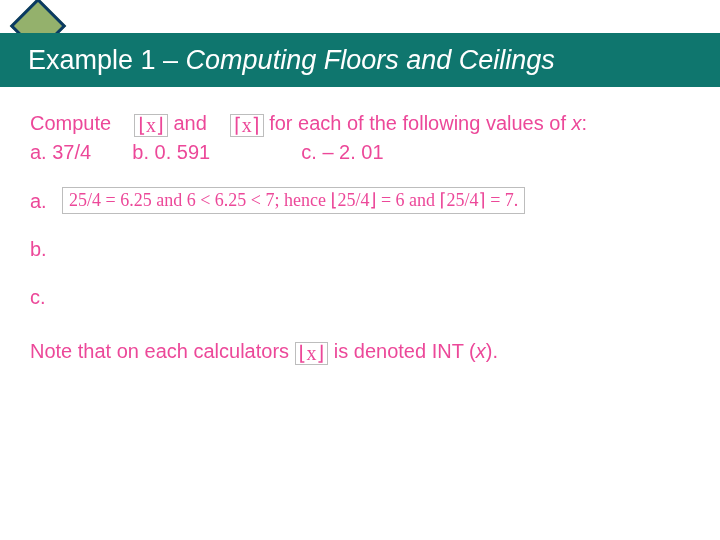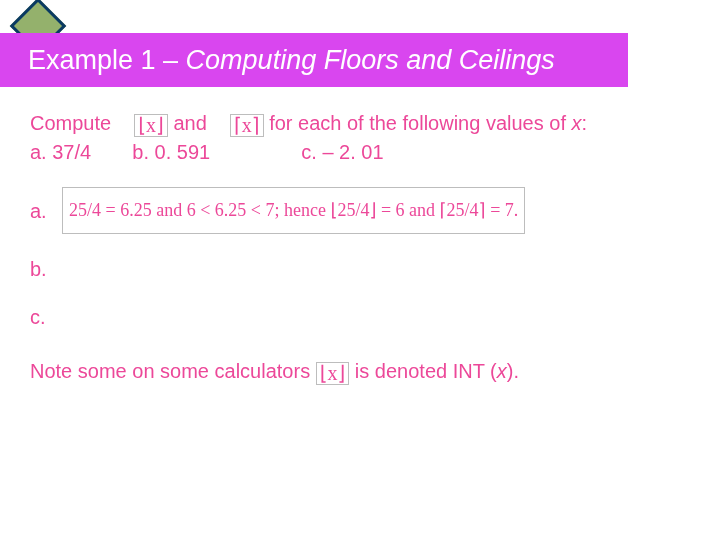--- a/index.html
+++ b/index.html
@@ -24,23 +24,23 @@
     width: 34px;
     height: 34px;
     transform: rotate(45deg);
     background: #94b16c;
     border: 3px solid #0a3a63;
   }
   .title-bar {
     position: absolute;
     top: 33px;
     left: 0;
-    width: 628px;
+    width: 720px;
     height: 54px;
-    background: #d946ef;
+    background: #0f766e;
     display: flex;
     align-items: center;
     padding-left: 28px;
     box-sizing: border-box;
   }
   .title-bar .title {
     color: #fff;
     font-size: 27px;
   }
   .title-bar .title .lead {
@@ -85,21 +85,21 @@
     padding: 0 3px 0 3px;
     display: inline-block;
     line-height: 1.05;
     vertical-align: -2px;
     background: #fff;
   }
   .mline {
     font-family: "Times New Roman", Times, serif;
     font-size: 18px;
     border: 1px solid #bdbdbd;
-    padding: 11px 6px;
+    padding: 1px 6px;
     display: inline-block;
     background: #fff;
     white-space: nowrap;
   }
   i.var { font-style: italic; }
   .gap-s { display:inline-block; width:12px; }
   .gap-m { display:inline-block; width:30px; }
   .gap-l { display:inline-block; width:80px; }
 </style>
 </head>
@@ -143,20 +143,20 @@
 
     <div class="ans">
       <span class="label">b.</span>
     </div>
 
     <div class="ans">
       <span class="label">c.</span>
     </div>
 
     <div class="note">
-      <span>Note some on some calculators </span>
+      <span>Note that on each calculators </span>
       <span class="sym">⌊x⌋</span>
       <span> is denoted INT (</span><i class="var">x</i><span>).</span>
     </div>
 
   </div>
 
 </div>
 
 </body></html>

